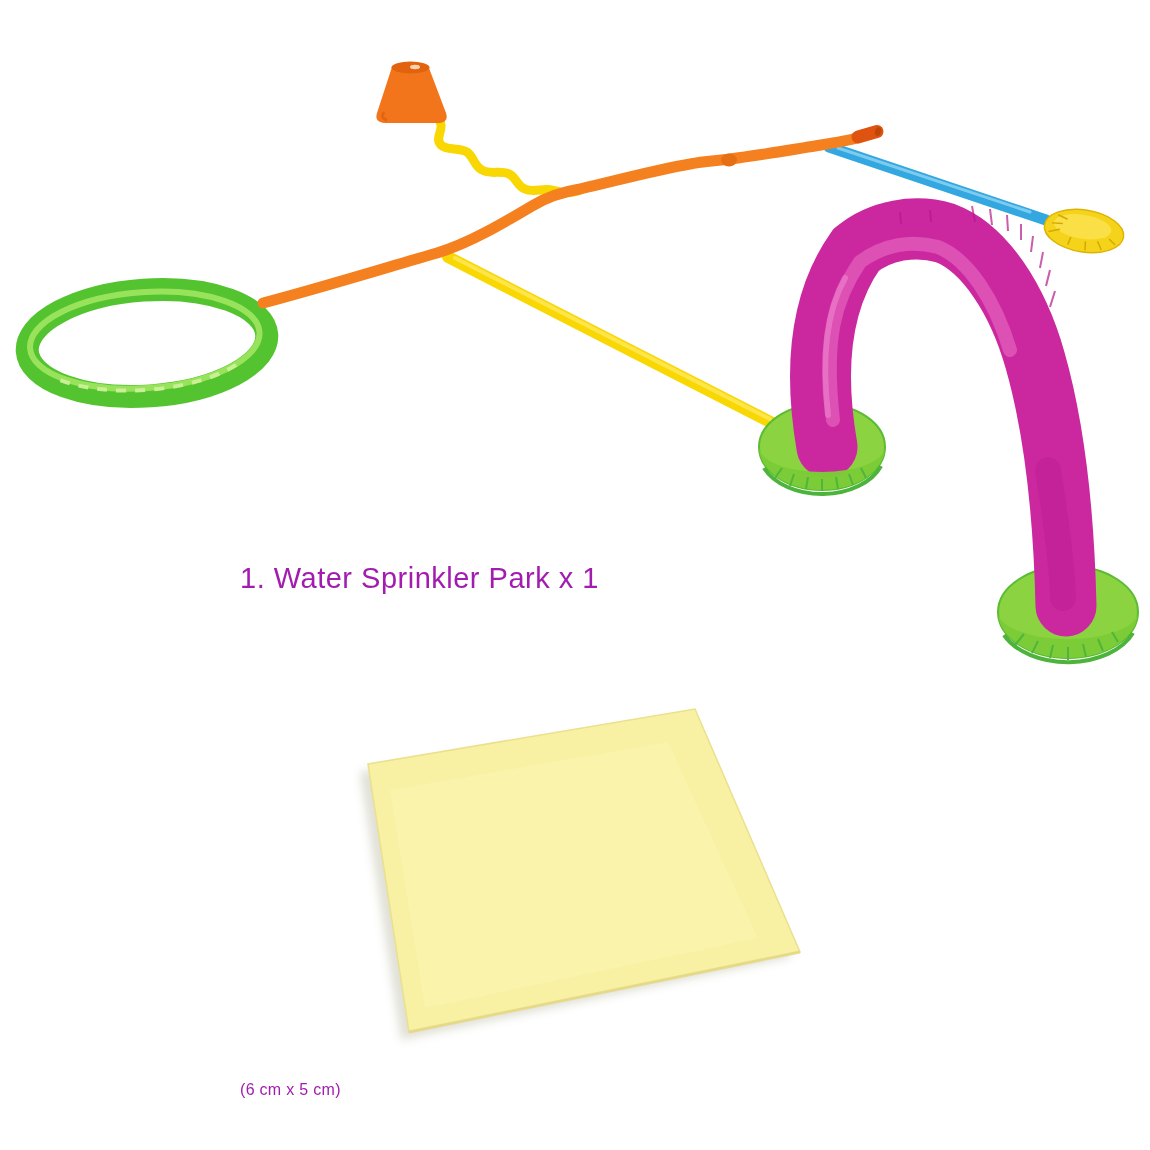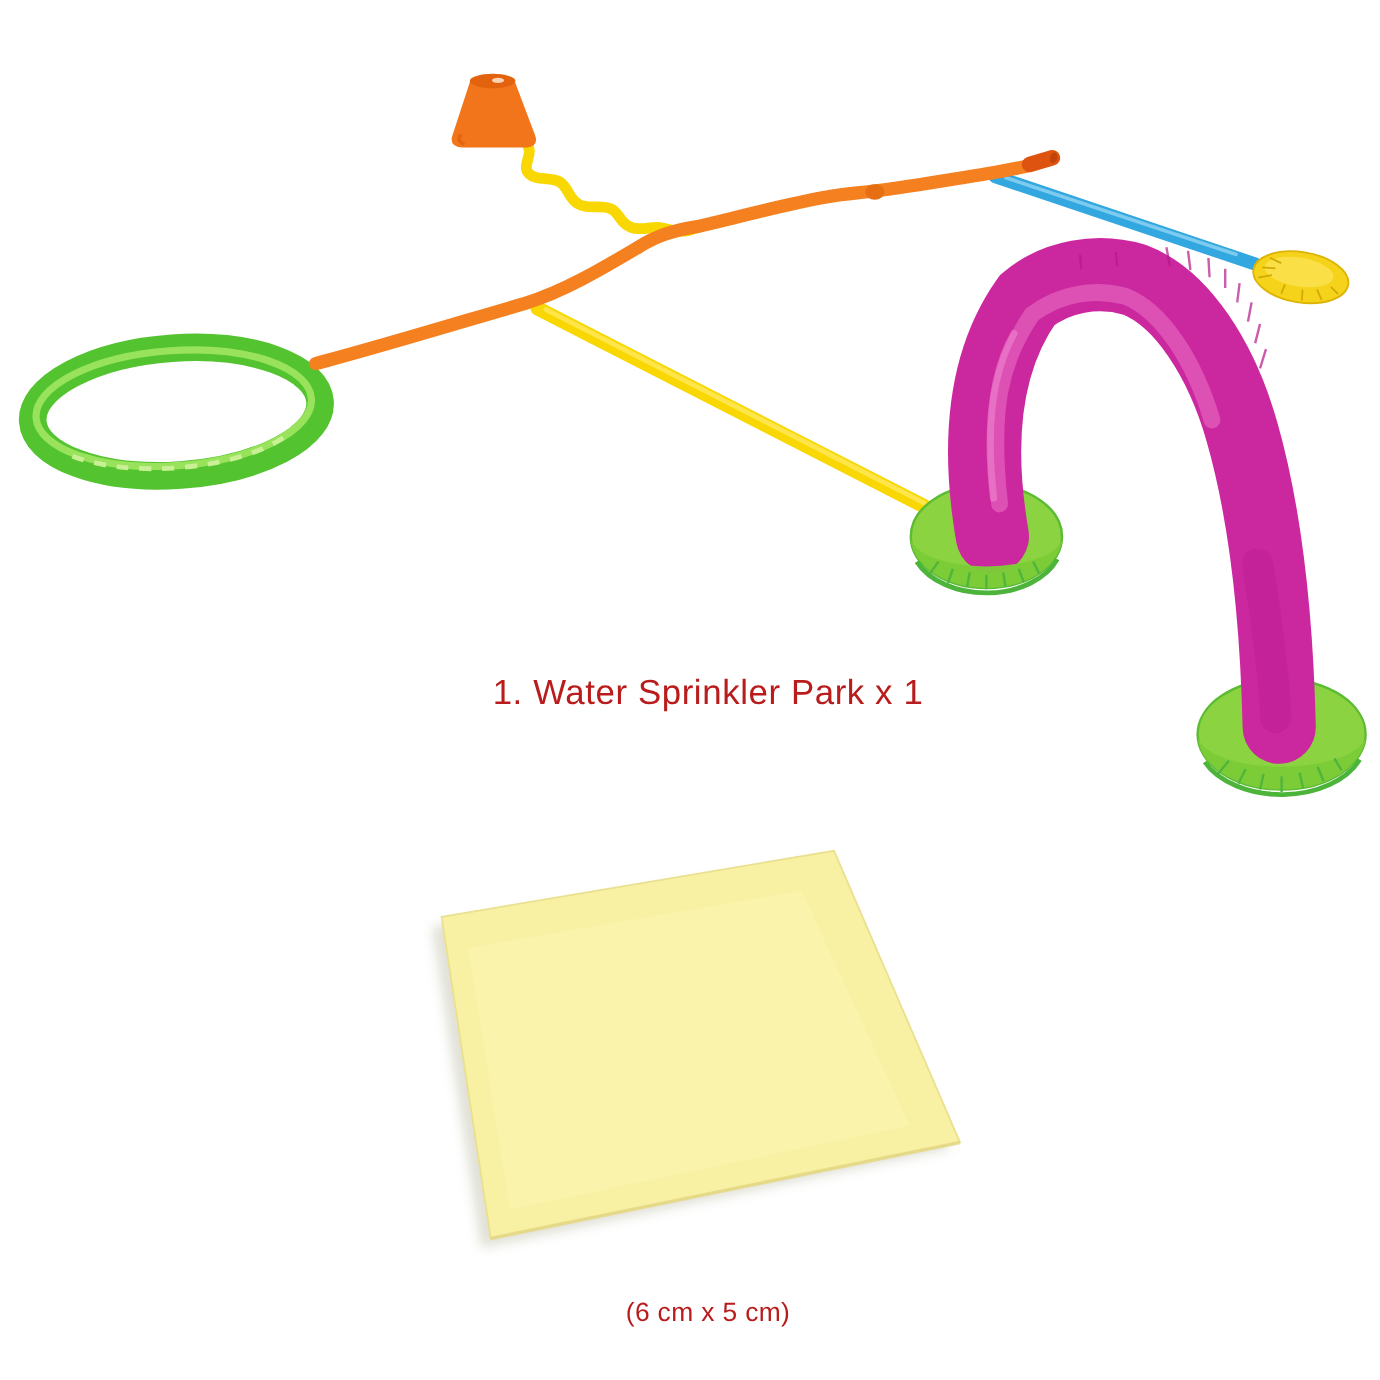--- a/index.html
+++ b/index.html
@@ -4,25 +4,25 @@
 <style>
   html,body{margin:0;padding:0;}
   body{
     width:1150px;height:1150px;position:relative;overflow:hidden;
     background:#ffffff;
     font-family:"Liberation Sans", sans-serif;
   }
   .stage{position:absolute;left:0;top:0;width:1150px;height:1150px;}
   svg{position:absolute;left:0;top:0;}
   .caption{
-    position:absolute;left:240px;width:700px;text-align:center;
-    color:#b91c1c;
+    position:absolute;left:240px;width:700px;text-align:left;
+    color:#a21caf;
   }
   .caption-main{font-size:29px;letter-spacing:0.5px;}
-  .caption-sub{font-size:22px;letter-spacing:0.3px;}
+  .caption-sub{font-size:16px;letter-spacing:0.3px;}
   #label-1{top:562px;}
   #label-2{top:1046px;}
   #label-2-note{top:1081px;}
 </style>
 </head>
 <body>
 
 <div class="stage">
 
 <svg width="1150" height="1150" viewBox="0 0 1150 1150">

